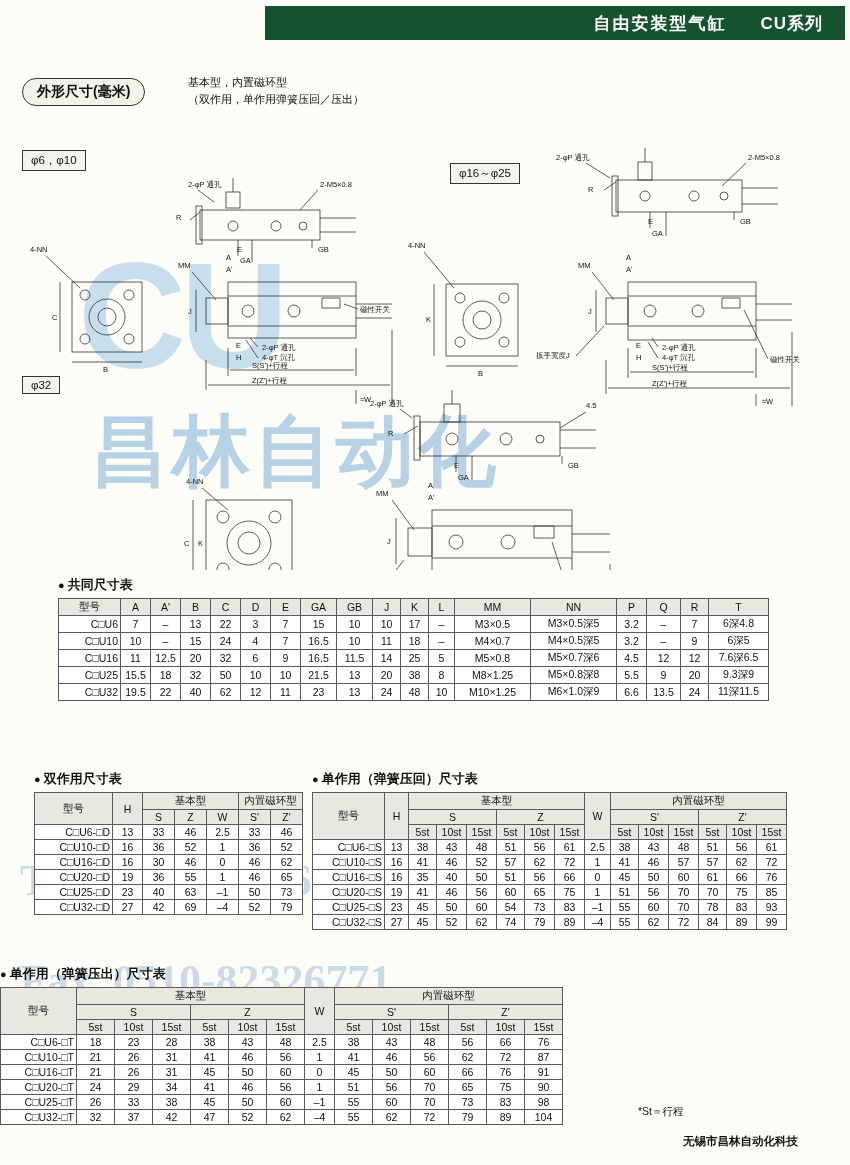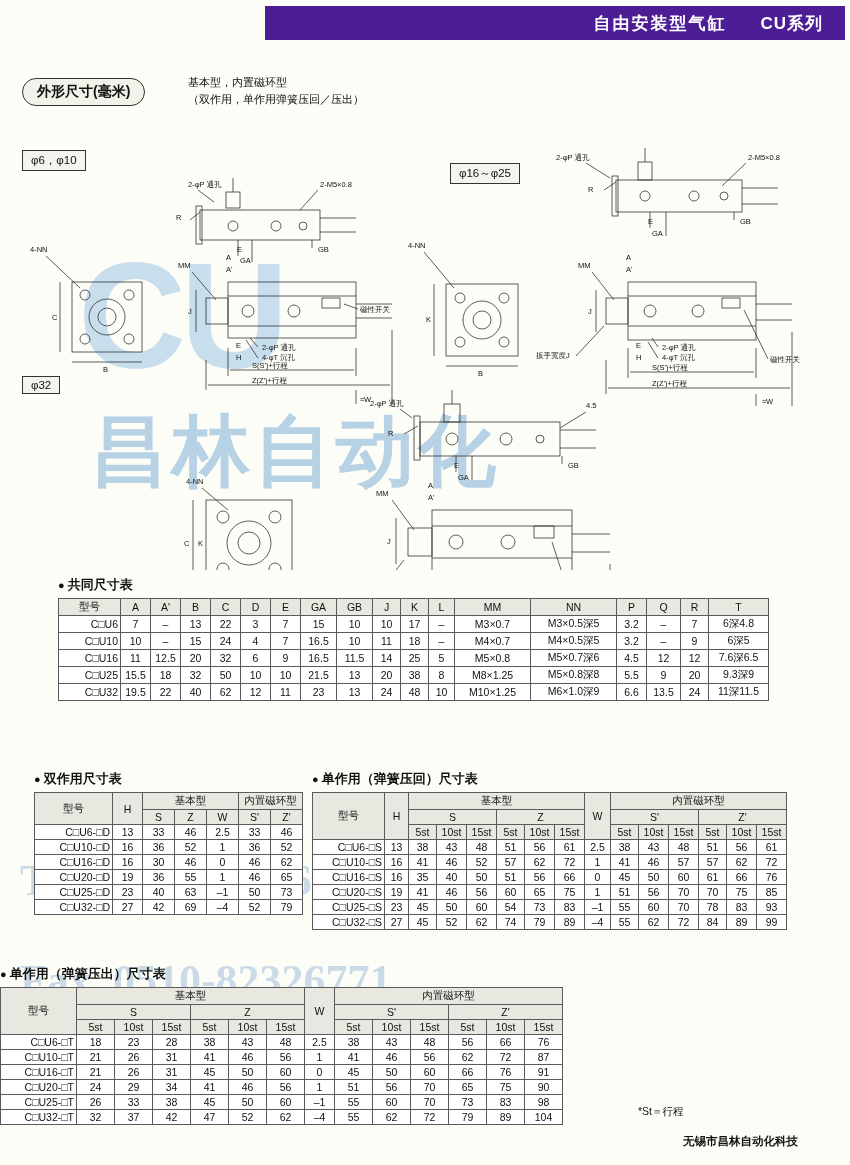--- a/index.html
+++ b/index.html
@@ -12,21 +12,21 @@
     font-size: 11px;
     color: #111;
     position: relative;
     overflow: hidden;
   }
   
   .header {
     position: absolute;
     left: 265px; top: 6px;
     width: 580px; height: 34px;
-    background: #4c1d95;
+    background: #14532d;
     display: flex;
     align-items: center;
     justify-content: flex-end;
     padding-right: 22px;
     gap: 34px;
   }
   .header .t1 { color: #fff; font-size: 17px; font-weight: bold; letter-spacing: 2px; }
   .header .t2 { color: #fff; font-size: 17px; font-weight: bold; letter-spacing: 1px; }
 
   
@@ -422,21 +422,21 @@
         <td>–</td>
         <td>13</td>
         <td>22</td>
         <td>3</td>
         <td>7</td>
         <td>15</td>
         <td>10</td>
         <td>10</td>
         <td>17</td>
         <td>–</td>
-        <td>M3×0.7</td>
+        <td>M3×0.5</td>
         <td>M3×0.5深5</td>
         <td>3.2</td>
         <td>–</td>
         <td>7</td>
         <td>6深4.8</td>
       </tr>
       <tr>
         <td class="modelcol">C□U10</td>
         <td>10</td>
         <td>–</td>

